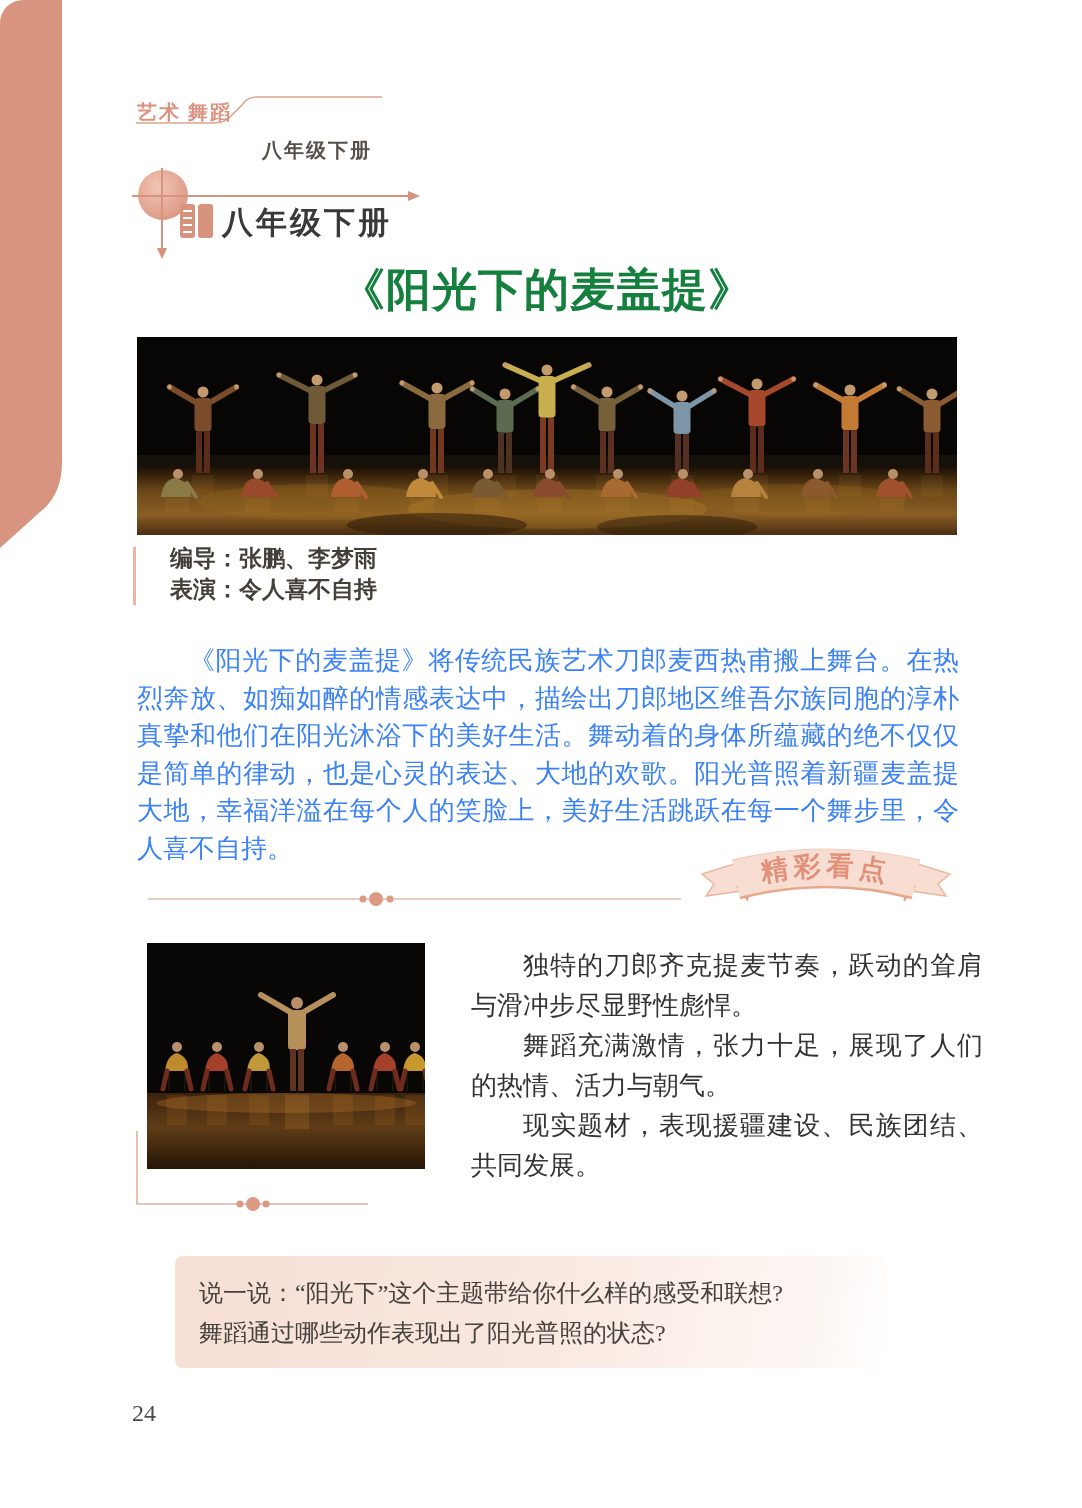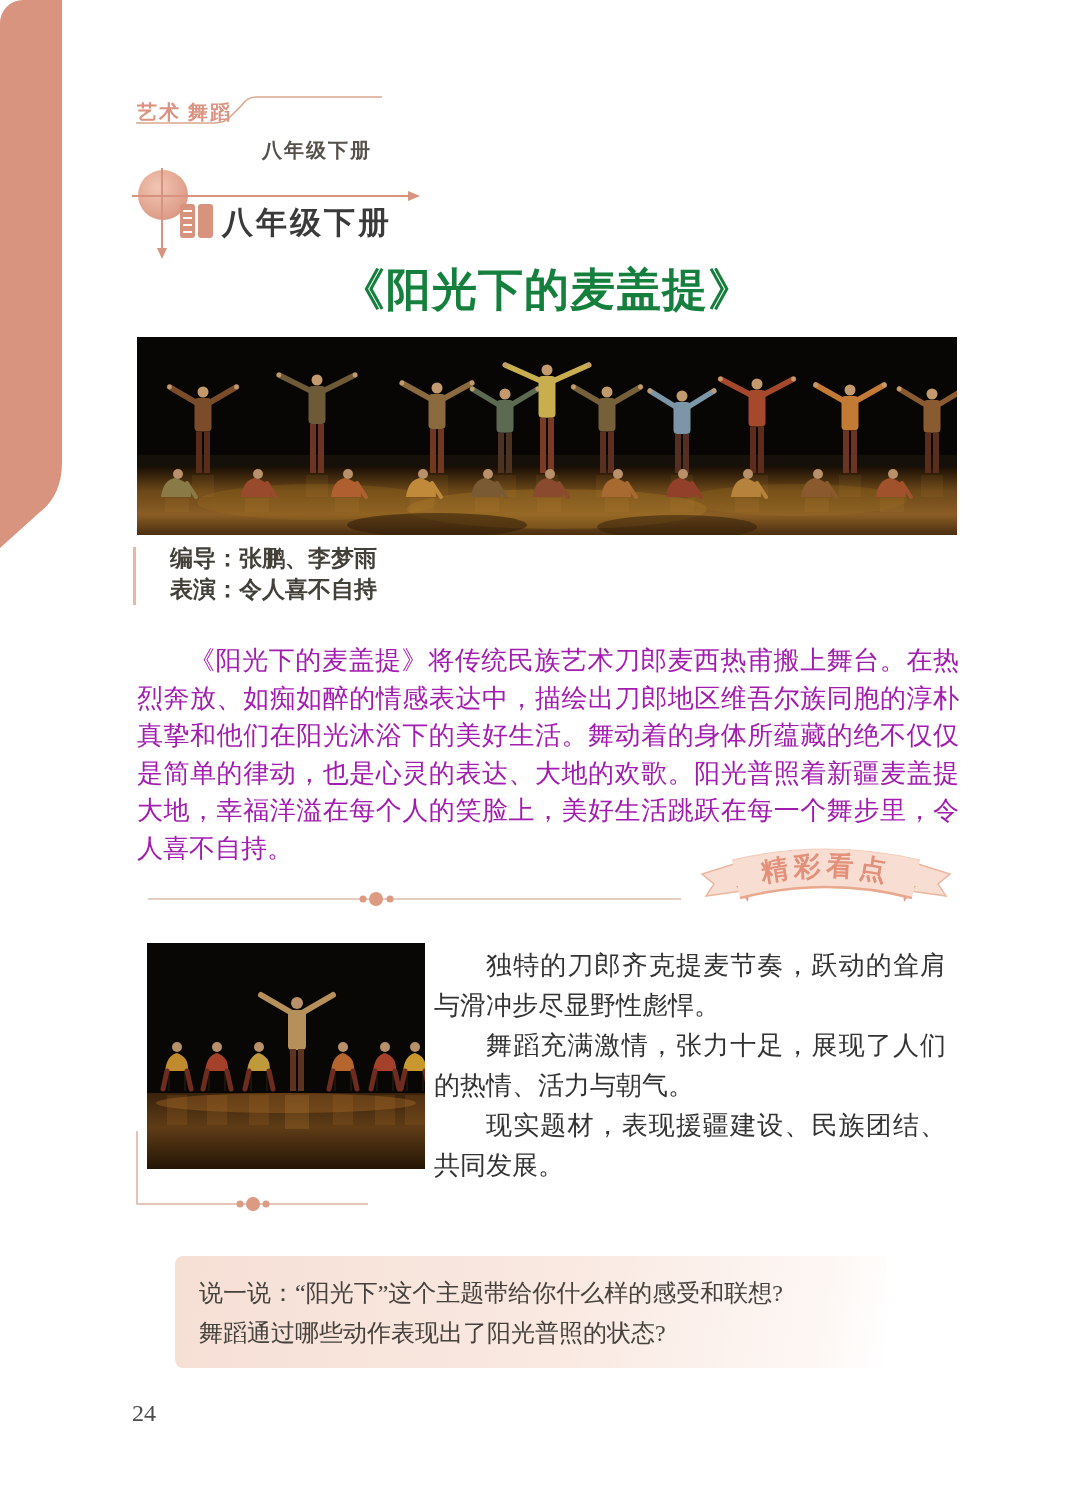--- a/index.html
+++ b/index.html
@@ -26,28 +26,28 @@
   .main-photo{position:absolute;left:137px;top:337px;width:820px;height:198px;display:block;}
   .small-photo{position:absolute;left:147px;top:943px;width:278px;height:226px;display:block;}
 
   
   .credit-bar{position:absolute;left:133px;top:547px;width:3px;height:58px;background:#ecb5a1;}
   .credits{position:absolute;left:170px;top:543px;font-size:23px;color:#43403a;line-height:31px;font-weight:bold;}
   .credits p{margin:0;}
 
   
   .intro{position:absolute;left:137px;top:642px;width:822px;margin:0;
-         font-size:26px;line-height:37.5px;text-align:justify;text-indent:2em;color:#a21caf;}
+         font-size:26px;line-height:37.5px;text-align:justify;text-indent:2em;color:#3b82f6;}
 
   
   .top-divider{position:absolute;left:148px;top:890px;}
   .ribbon{position:absolute;left:698px;top:838px;}
 
   
-  .hl-text{position:absolute;left:434px;top:946px;width:512px;}
+  .hl-text{position:absolute;left:471px;top:946px;width:512px;}
   .hl-text p{margin:0;font-size:26px;line-height:40px;text-align:justify;text-indent:2em;color:#333333;}
   .bracket-divider{position:absolute;left:130px;top:1128px;}
 
   
   .activity-box{position:absolute;left:175px;top:1256px;width:712px;height:112px;border-radius:8px;
                 background:linear-gradient(100deg,#f6dfd5 0%,#f9e9e1 55%,#fdf7f4 90%,#ffffff 100%);
                 box-sizing:border-box;padding:17px 24px 8px 24px;}
   .activity-box p{margin:0;font-size:24px;line-height:40px;color:#45413c;}
 
   

